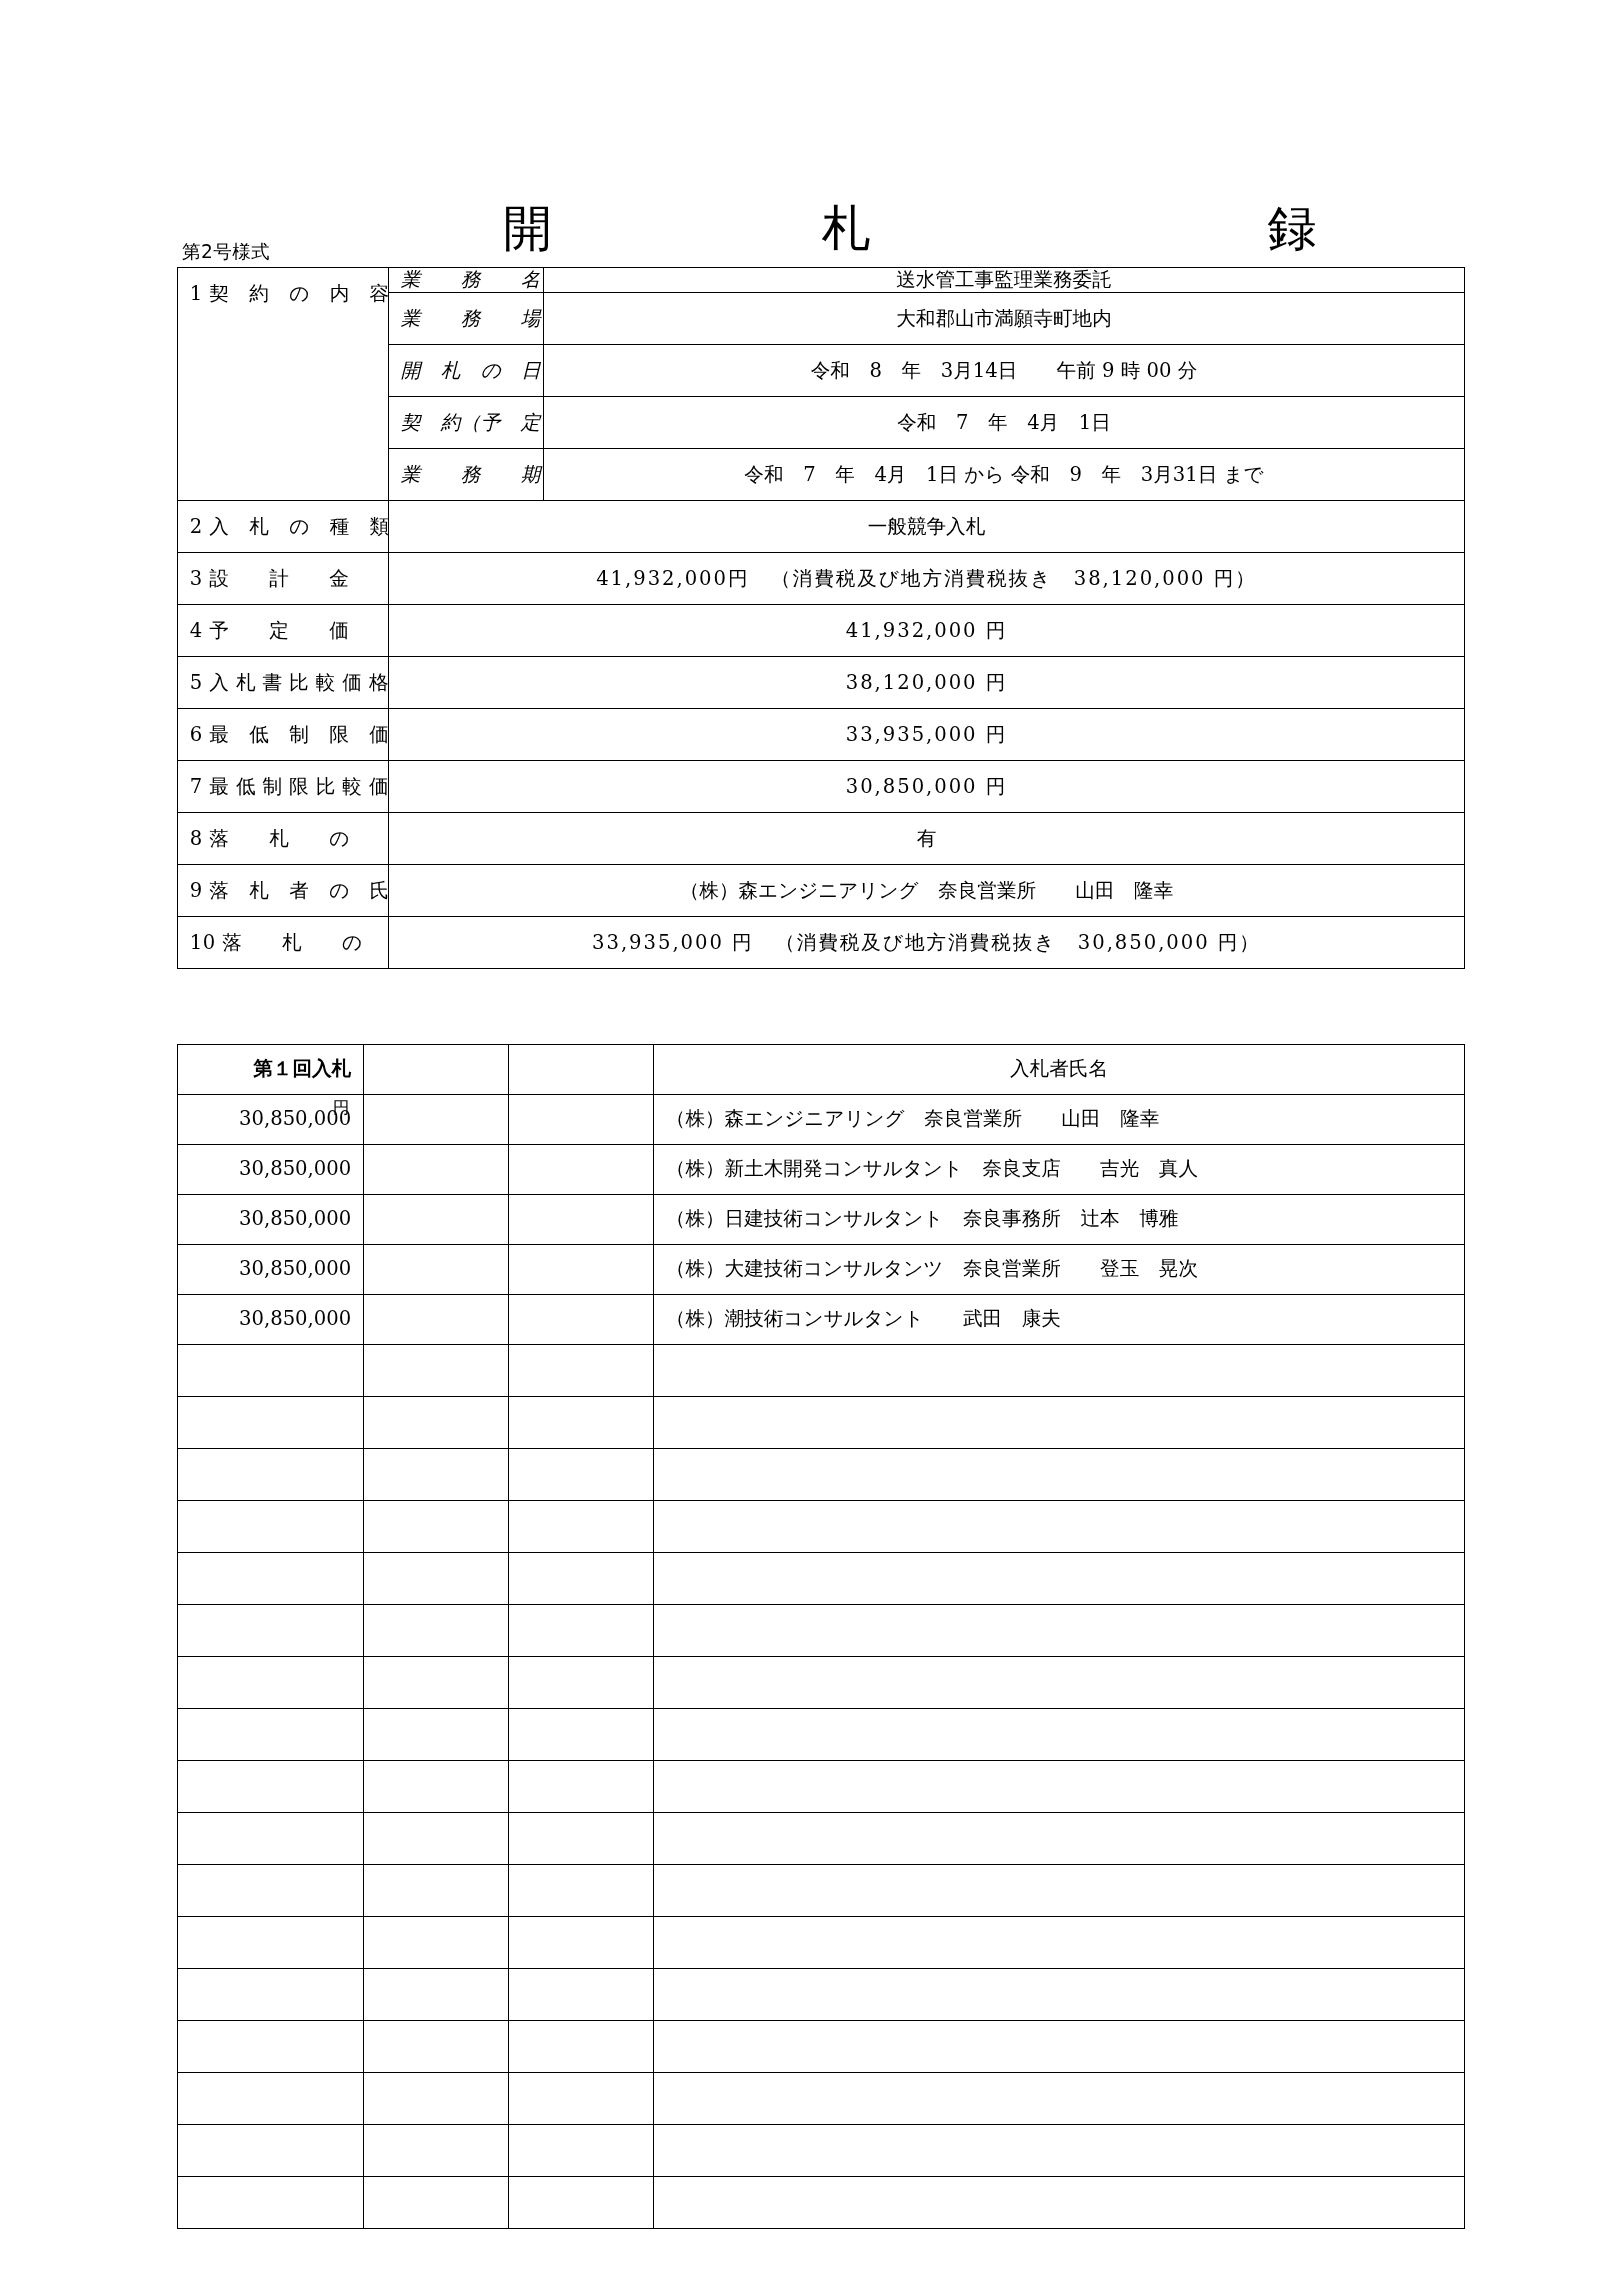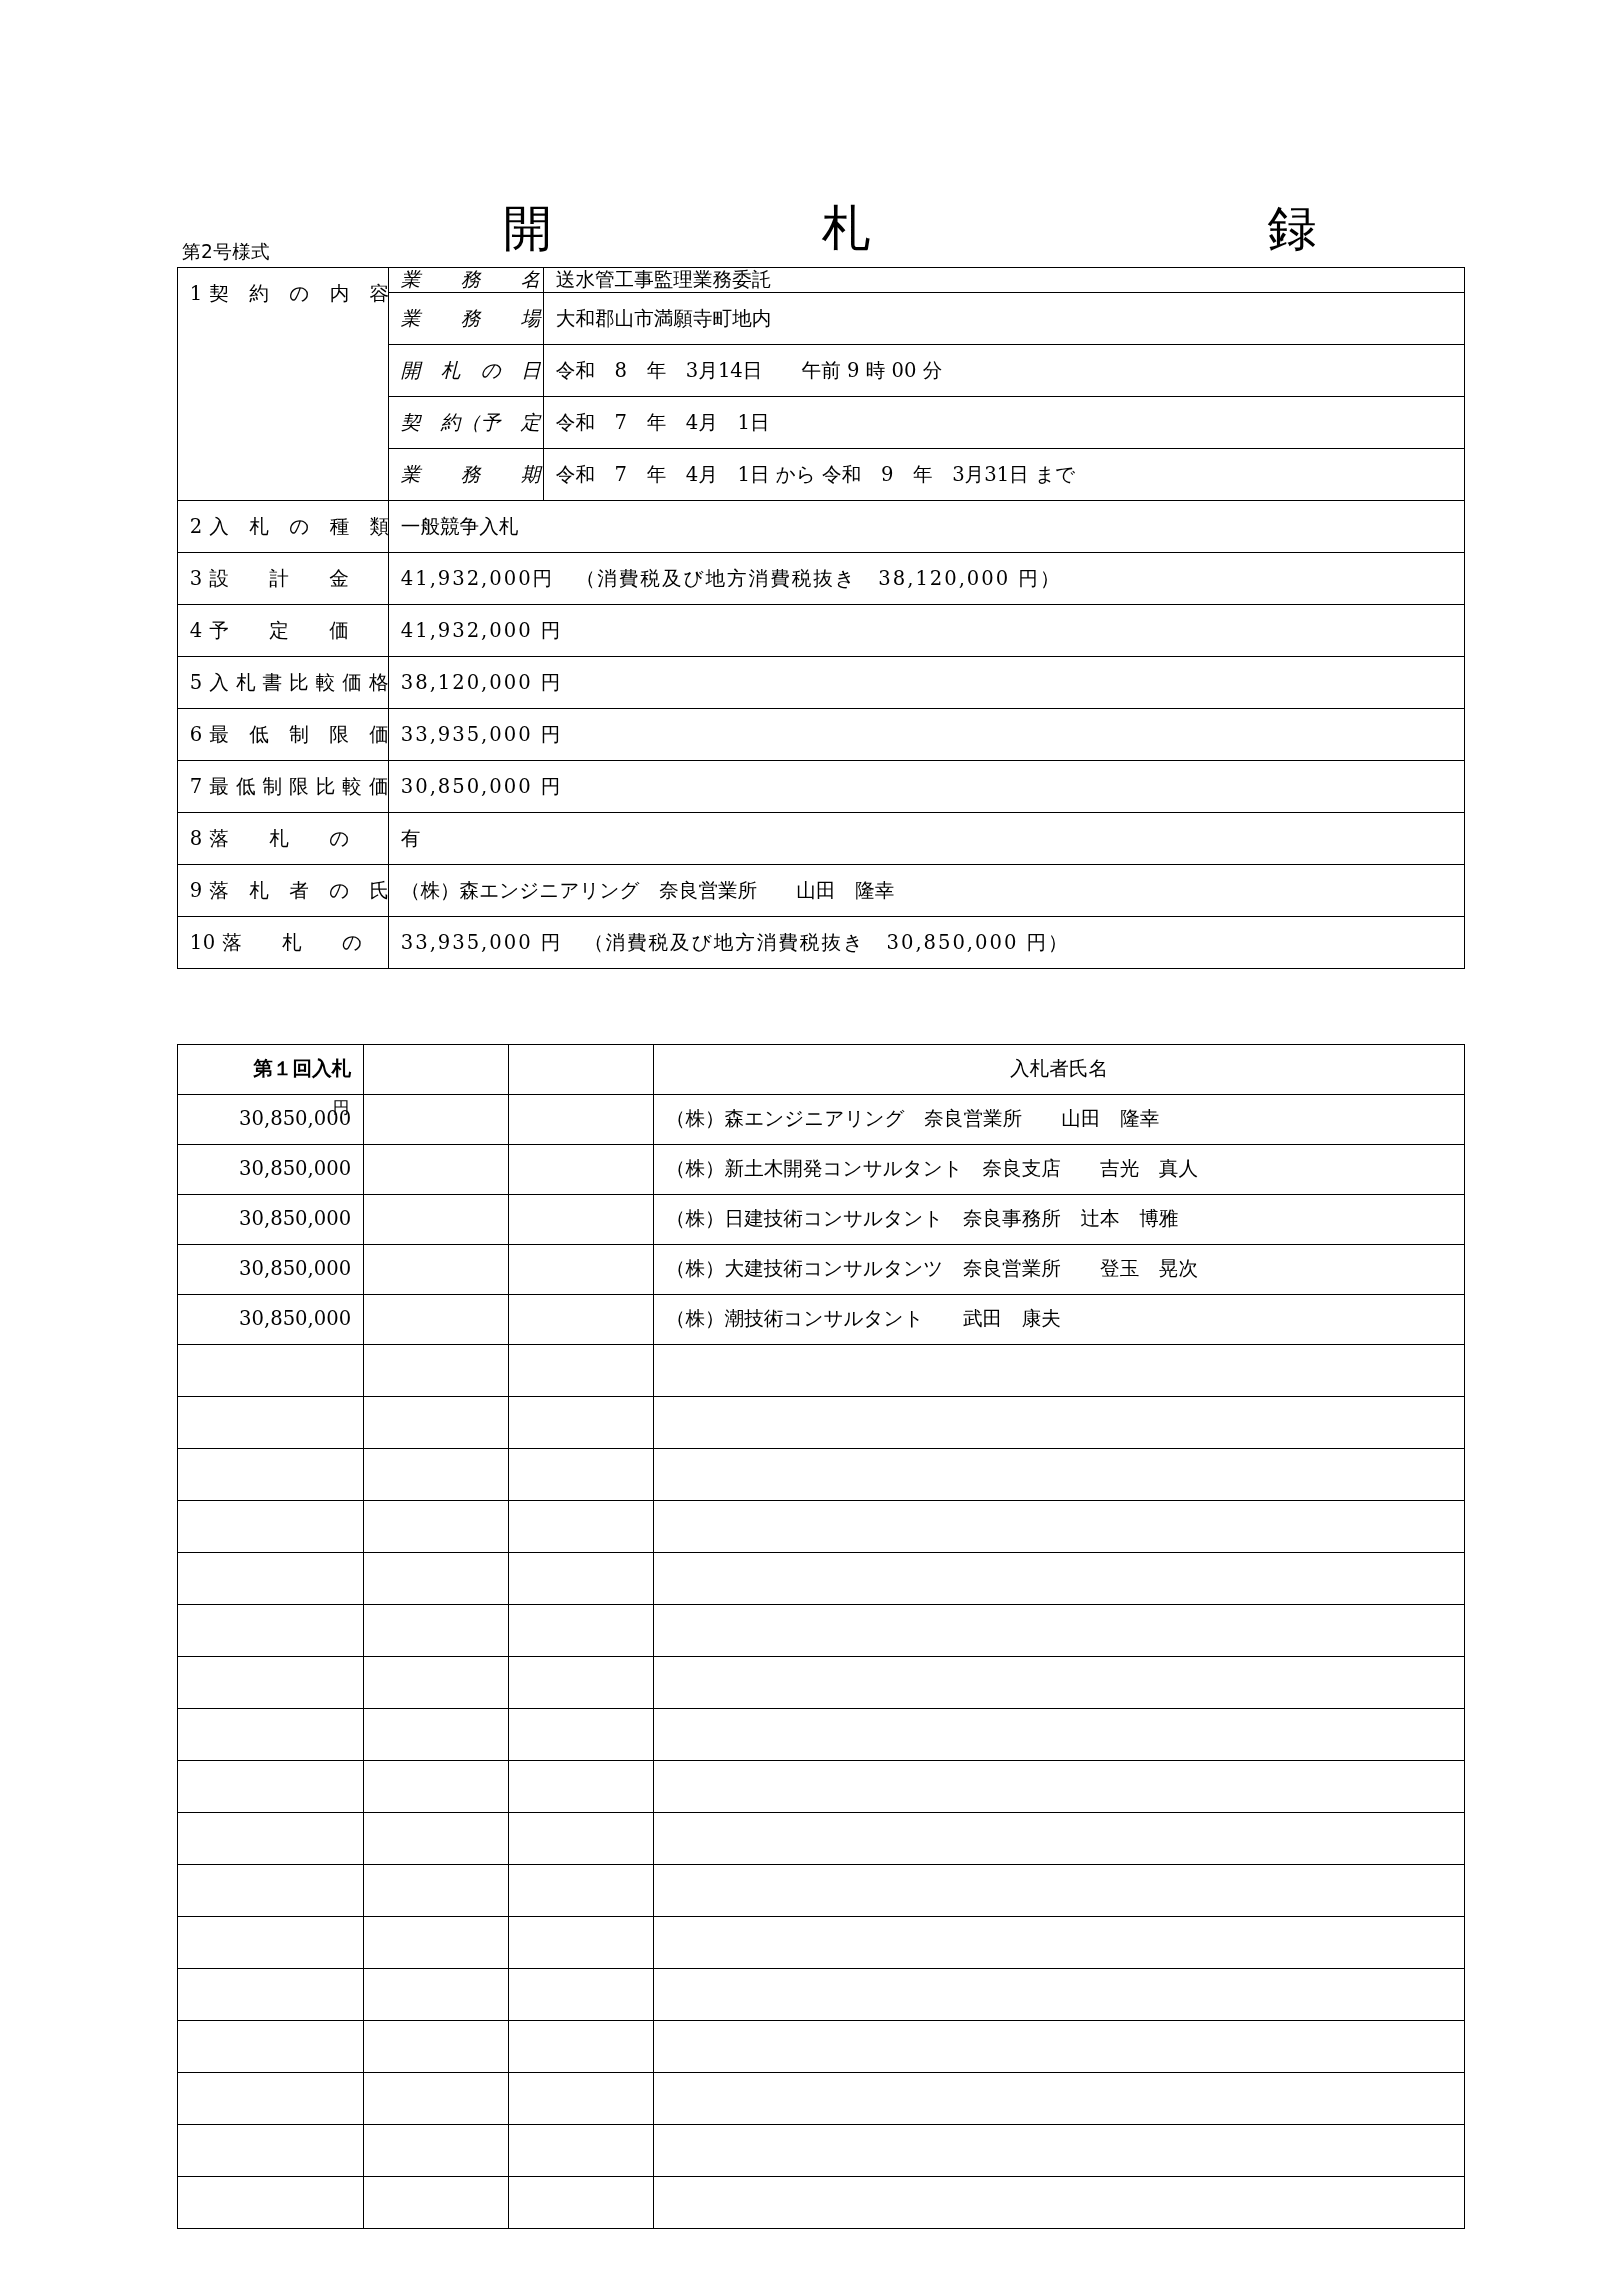--- a/index.html
+++ b/index.html
@@ -76,21 +76,21 @@
     font-size: 19.6px;
     line-height: 1.25;
     overflow: hidden;
     white-space: pre;
   }
 
   
   .b-top    { border-top-width: 2.9px; }
   .b-bottom { border-bottom-width: 2.9px; }
   .b-left   { border-left-width: 2.9px; }
-  .b-right  { border-right-width: 2.9px; }
+  .b-right  { border-right-width: 2.9px; text-align: center; }
 
   .lbl {
     letter-spacing: 0.02em;
   }
   .spread {
     
     letter-spacing: 0.02em;
   }
 
   .num {

